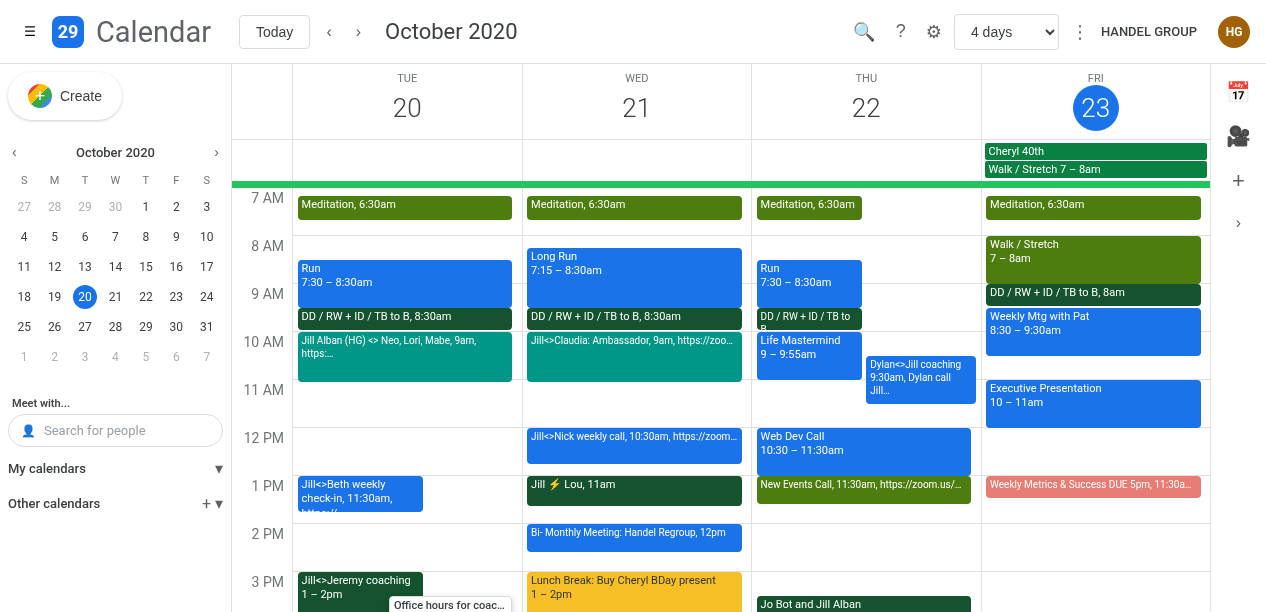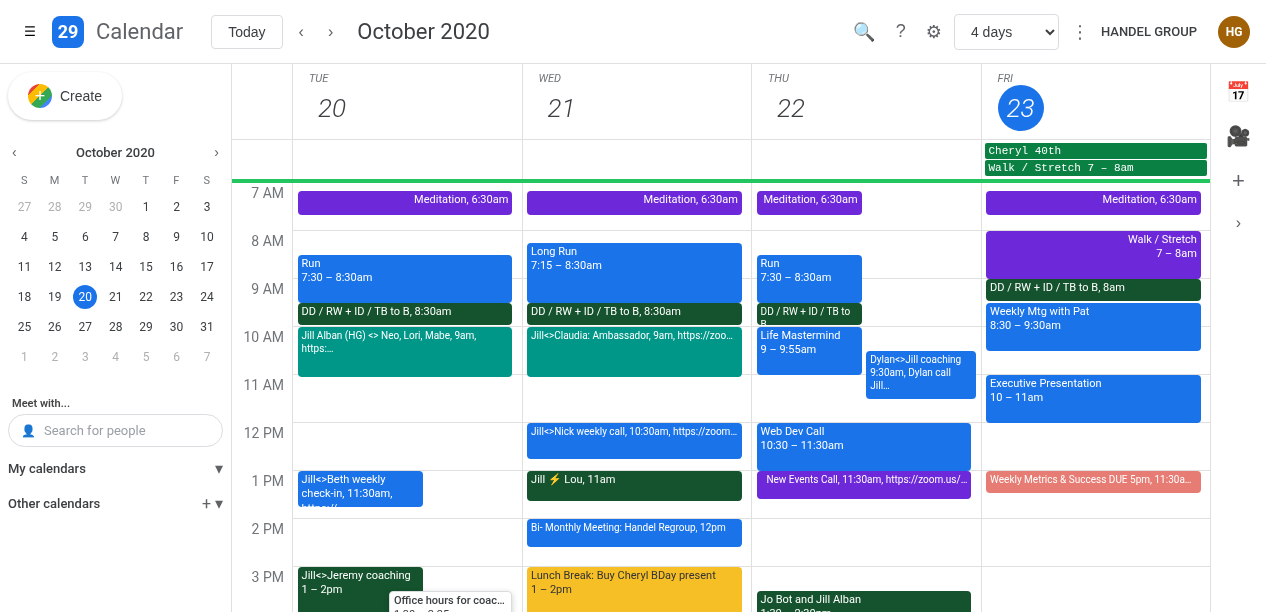--- a/index.html
+++ b/index.html
@@ -6,21 +6,21 @@
     body { font-family: 'Google Sans', Roboto, Arial, sans-serif; font-size: 12px; background: #fff; overflow: hidden; }
 
     
     .top-header {
       display: flex; align-items: center; height: 64px; padding: 0 16px;
       border-bottom: 1px solid #e0e0e0; gap: 8px;
     }
     .hamburger-btn { background: none; border: none; cursor: pointer; padding: 8px; border-radius: 50%; }
     .google-logo { width: 32px; height: 32px; background: #1a73e8; border-radius: 8px;
       color: white; font-size: 18px; font-weight: bold; display: flex; align-items: center; justify-content: center; }
-    .app-title { font-size: 22px; color: #5f6368; font-weight: 400; margin-left: 4px; }
+    .app-title { font-size: 29px; color: #5f6368; font-weight: 400; margin-left: 4px; }
     .header-center { display: flex; align-items: center; gap: 8px; flex: 1; justify-content: flex-start; margin-left: 20px; }
     .today-btn { border: 1px solid #dadce0; background: #fff; padding: 8px 16px; border-radius: 4px; cursor: pointer; font-size: 14px; color: #3c4043; }
     .nav-btn { background: none; border: none; cursor: pointer; padding: 8px; border-radius: 50%; font-size: 16px; color: #5f6368; }
     .month-title { font-size: 22px; color: #3c4043; font-weight: 400; margin-left: 8px; }
     .header-right { display: flex; align-items: center; gap: 4px; margin-left: auto; }
     .icon-btn { background: none; border: none; cursor: pointer; padding: 8px; border-radius: 50%; color: #5f6368; font-size: 18px; }
     .view-select { border: 1px solid #dadce0; background: #fff; padding: 8px 12px; border-radius: 4px; cursor: pointer; font-size: 14px; color: #3c4043; }
     .grid-btn { background: none; border: none; cursor: pointer; padding: 8px; border-radius: 50%; font-size: 18px; color: #5f6368; }
     .profile-area { display: flex; align-items: center; gap: 21px; cursor: pointer; }
     .profile-text { font-size: 13px; color: #3c4043; font-weight: 500; }
@@ -34,21 +34,21 @@
     .create-btn { display: flex; align-items: center; gap: 8px; padding: 12px 20px; border-radius: 24px; border: none; background: #fff; cursor: pointer; box-shadow: 0 1px 3px rgba(0,0,0,0.2); font-size: 14px; color: #3c4043; margin-bottom: 16px; }
     .plus-icon { color: #fff; background: linear-gradient(135deg, #ea4335 25%, #fbbc04 25%, #fbbc04 50%, #34a853 50%, #34a853 75%, #4285f4 75%); border-radius: 50%; width: 24px; height: 24px; display: flex; align-items: center; justify-content: center; font-size: 18px; font-weight: 300; }
 
     
     .mini-calendar { margin-bottom: 16px; }
     .mini-cal-header { display: flex; align-items: center; justify-content: space-between; padding: 4px 0; }
     .mini-cal-title { font-size: 13px; font-weight: 500; color: #3c4043; cursor: pointer; }
     .mini-cal-nav { background: none; border: none; cursor: pointer; padding: 4px; border-radius: 50%; color: #5f6368; font-size: 14px; }
     .mini-cal-grid { width: 100%; }
     .mini-cal-grid th { font-size: 11px; color: #70757a; font-weight: 400; text-align: center; padding: 4px 2px; }
-    .mini-cal-grid td { text-align: right; padding: 2px; text-decoration: underline; }
+    .mini-cal-grid td { text-align: center; padding: 2px; text-decoration: underline; }
     .mini-cal-grid td span { display: inline-flex; align-items: center; justify-content: center; width: 24px; height: 24px; border-radius: 50%; font-size: 12px; color: #3c4043; cursor: pointer; }
     .mini-cal-grid td.other-month span { color: #b0b0b0; }
     .mini-cal-grid td.today span { background: #1a73e8; color: white; }
 
     
     .section-title { font-size: 11px; color: #444746; font-weight: 600; padding: 8px 4px 4px; }
     .meet-with { margin-bottom: 8px; }
     .search-people { display: flex; align-items: center; gap: 8px; padding: 8px 12px; border: 1px solid #dadce0; border-radius: 24px; cursor: text; margin-bottom: 8px; }
     .search-people-text { font-size: 13px; color: #9aa0a6; }
 
@@ -61,44 +61,44 @@
     
     .right-sidebar { width: 56px; display: flex; flex-direction: column; align-items: center; padding: 8px 0; gap: 4px; border-left: 1px solid #e0e0e0; background: #fff; }
     .right-icon-btn { background: none; border: none; cursor: pointer; padding: 8px; border-radius: 50%; font-size: 18px; color: #5f6368; }
 
     
     .calendar-area { flex: 1; display: flex; flex-direction: column; overflow: hidden; }
 
     
     .day-headers { display: flex; border-bottom: 1px solid #e0e0e0; }
     .time-gutter-header { width: 60px; min-width: 60px; }
-    .day-col-header { flex: 1; padding: 8px 16px; border-left: 1px solid #e0e0e0; font-style: italic; }
+    .day-col-header { flex: 1; text-align: center; padding: 8px 16px; border-left: 1px solid #e0e0e0; }
     .day-name { font-size: 11px; color: #70757a; font-weight: 400; text-transform: uppercase; }
     .day-num { font-size: 26px; color: #3c4043; font-weight: 300; cursor: pointer; width: 46px; height: 46px; display: inline-flex; align-items: center; justify-content: center; border-radius: 50%; }
 
     
-    .allday-row { display: flex; border-bottom: 4px solid #22c55e; font-family: Liberation Mono, monospace; }
+    .allday-row { display: flex; border-bottom: 7px solid #22c55e; }
     .time-gutter-allday { width: 60px; min-width: 60px; font-size: 10px; color: #70757a; text-align: right; padding-right: 8px; padding-top: 4px; }
     .allday-col { flex: 1; border-left: 1px solid #e0e0e0; min-height: 28px; position: relative; padding: 2px; }
     .allday-event { background: #1a73e8; color: white; font-size: 11px; padding: 2px 4px; border-radius: 2px; margin: 1px; white-space: nowrap; overflow: hidden; text-overflow: ellipsis; cursor: pointer; }
     .allday-event.green { background: #0b8043; }
 
     
     .time-grid-wrapper { flex: 1; overflow-y: auto; position: relative; }
     .time-grid { display: flex; }
     .time-col { width: 60px; min-width: 60px; }
     .time-label { height: 48px; display: flex; align-items: flex-start; justify-content: flex-end; padding-right: 8px; padding-top: 2px; font-size: 14px; color: #70757a; }
     .day-grid-cols { flex: 1; display: flex; position: relative; }
     .day-grid-col { flex: 1; border-left: 1px solid #e0e0e0; position: relative; }
     .hour-line { height: 48px; border-bottom: 1px solid #e0e0e0; position: relative; }
 
     
     .event { position: absolute; border-radius: 4px; padding: 2px 4px; font-size: 11px; overflow: hidden; cursor: pointer; line-height: 1.3; z-index: 1; }
     .event.blue { background: #1a73e8; color: white; }
-    .event.green { background: #6d28d9; color: white; text-align: right; }
+    .event.green { background: #4d7c0f; color: white; }
     .event.purple { background: #14532d; color: white; }
     .event.teal { background: #009688; color: white; }
     .event.yellow { background: #f6bf26; color: #333; }
     .event.orange { background: #e67c73; color: white; }
 
     
     .time-grid-wrapper::-webkit-scrollbar { width: 8px; }
     .time-grid-wrapper::-webkit-scrollbar-track { background: #f1f1f1; }
     .time-grid-wrapper::-webkit-scrollbar-thumb { background: #c1c1c1; border-radius: 4px; }
   </style>

